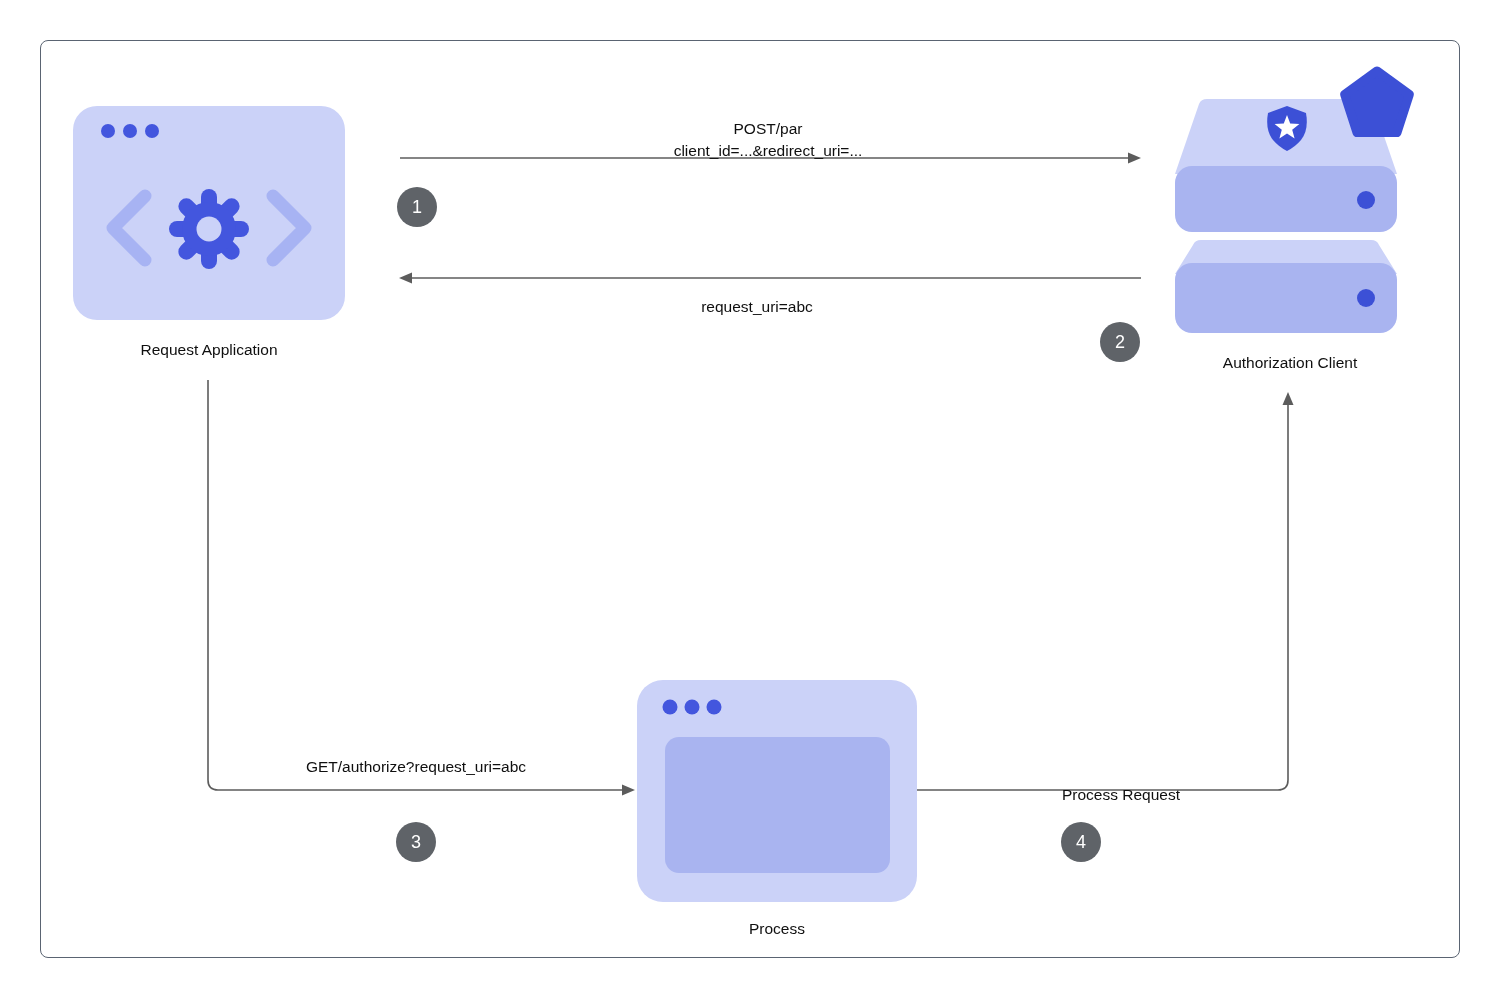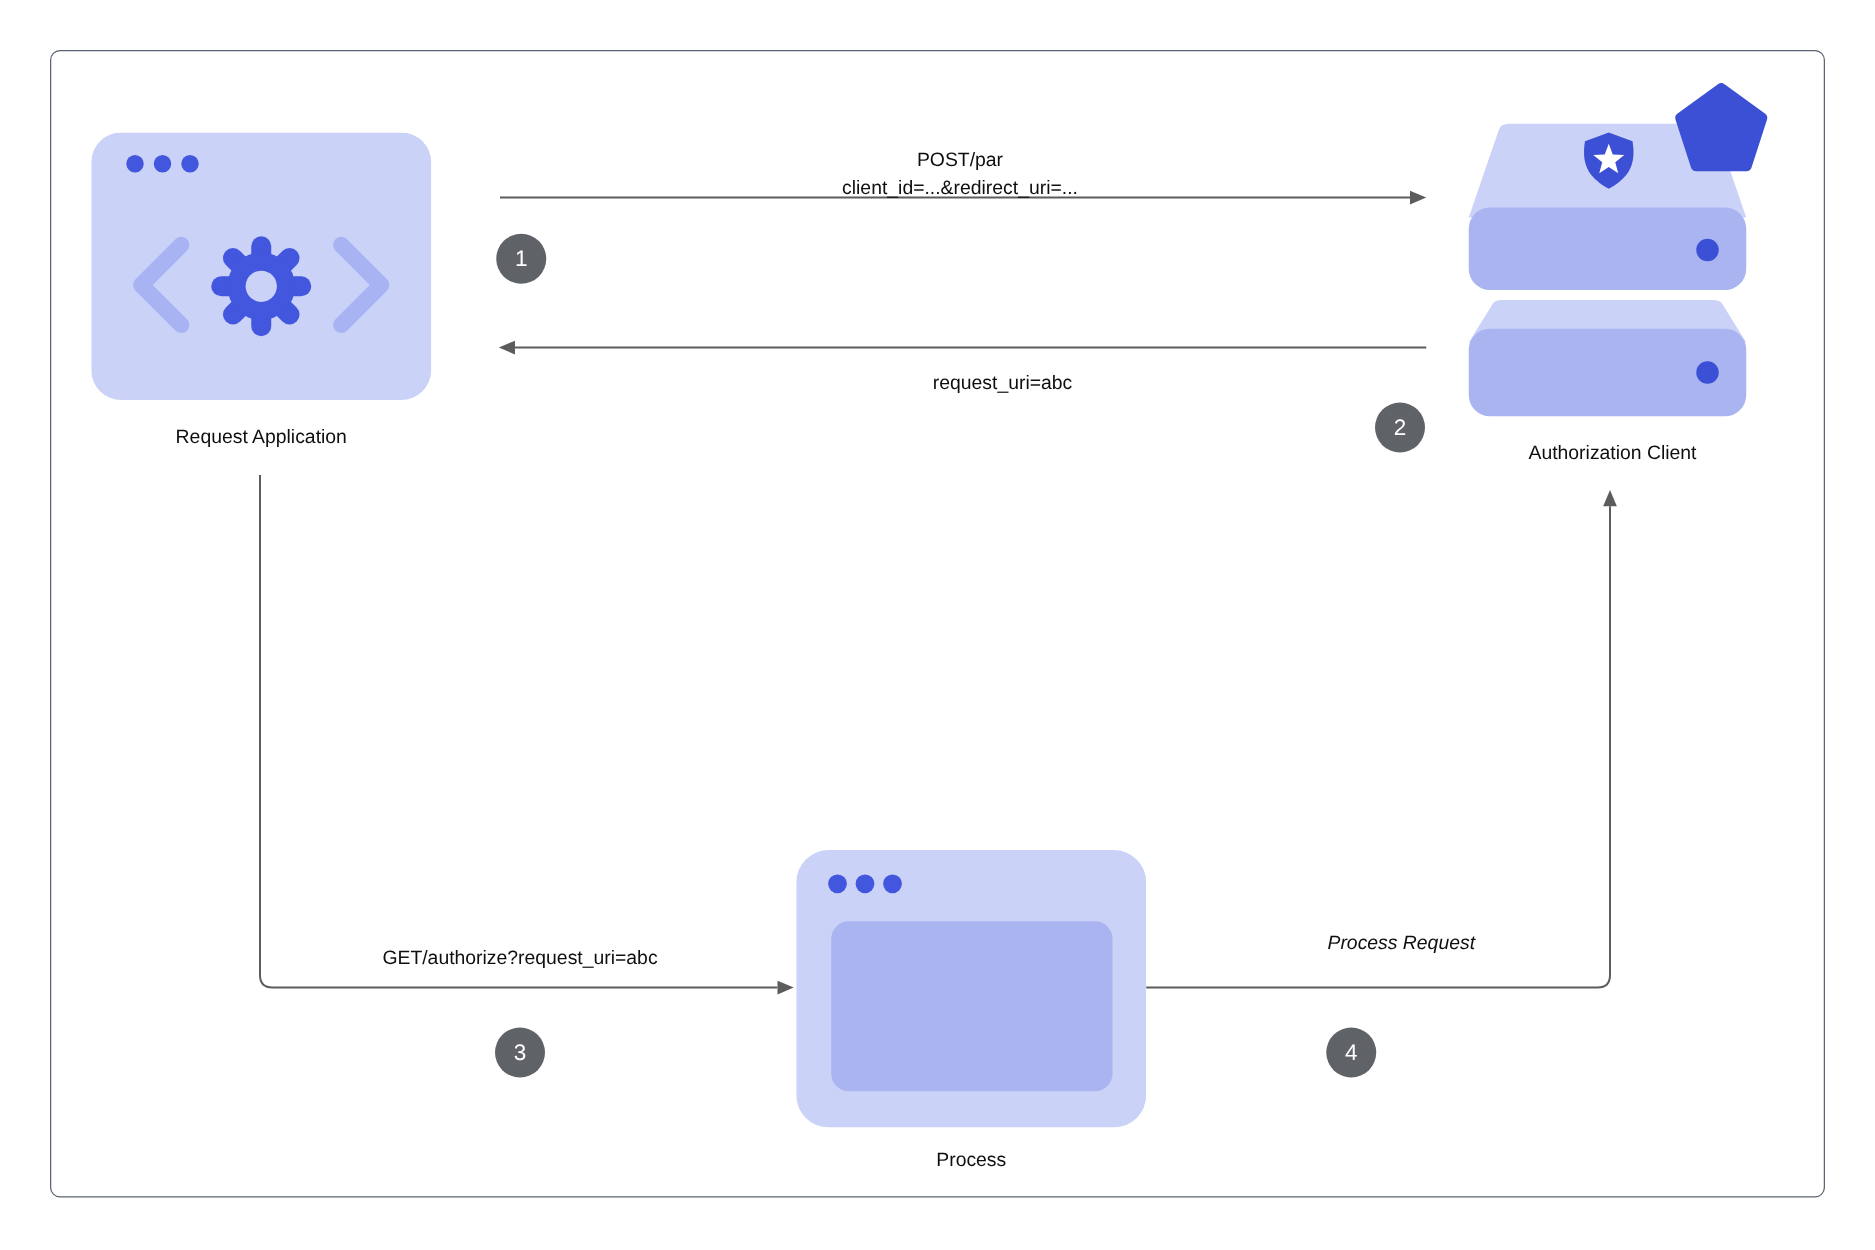--- a/index.html
+++ b/index.html
@@ -94,22 +94,22 @@
     <g>
       <path class="arrow-line" d="M 917 790 L 1278 790 Q 1288 790 1288 780 L 1288 405"></path>
       <polygon class="arrow-head" points="1282.5,405 1288,392 1293.5,405"></polygon>
     </g>
   </svg>
 
   <div class="lbl" style="left:768px;top:102px;margin-top:16px;">
     <div>POST/par</div>
     <div>client_id=...&amp;redirect_uri=...</div>
   </div>
-  <div class="lbl" style="left:757px;top:296px;margin-left:45px;">request_uri=abc</div>
+  <div class="lbl" style="left:757px;top:296px;">request_uri=abc</div>
   <div class="lbl" style="left:416px;top:756px;">GET/authorize?request_uri=abc</div>
-  <div class="lbl" style="left:1121px;top:744px;font-style:italic;">Process Request</div>
+  <div class="lbl" style="left:1121px;top:784px;">Process Request</div>
 
   <div class="badge" style="left:397px;top:187px;">1</div>
   <div class="badge" style="left:1100px;top:322px;">2</div>
   <div class="badge" style="left:396px;top:822px;">3</div>
   <div class="badge" style="left:1061px;top:822px;">4</div>
 
 </div>
 
 </body></html>

